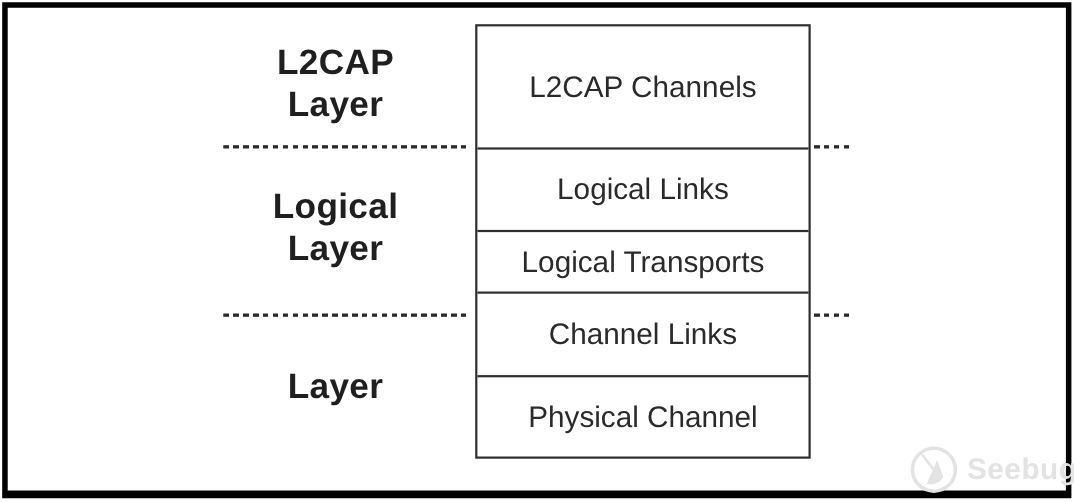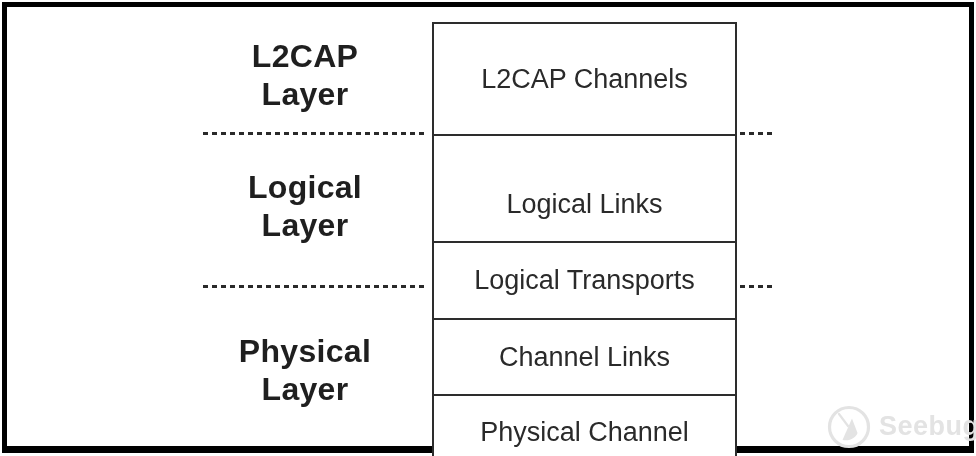--- a/index.html
+++ b/index.html
@@ -66,22 +66,22 @@
     box-sizing: border-box;
     border-bottom: 2px solid #2d2d2d;
     display: flex;
     align-items: center;
     justify-content: center;
     font-size: 27px;
     color: #2a2a2a;
     text-align: right;
   }
   .stack-row:nth-child(1) { height: 112px; }
-  .stack-row:nth-child(2) { height: 75px; margin-top: 32px; }
-  .stack-row:nth-child(3) { height: 77px; }
+  .stack-row:nth-child(2) { height: 75px; }
+  .stack-row:nth-child(3) { height: 56px; }
   .stack-row:nth-child(4) { height: 76px; }
   .stack-row:nth-child(5) { height: 72px; border-bottom: none; }
 
   
   .watermark {
     position: absolute;
     left: 826px;
     top: 403px;
     display: flex;
     align-items: center;
@@ -104,21 +104,20 @@
 
 <div class="layer-label l2cap">
   <div>L2CAP</div>
   <div>Layer</div>
 </div>
 <div class="layer-label logical">
   <div>Logical</div>
   <div>Layer</div>
 </div>
 <div class="layer-label physical">
-  <div>Physical</div>
   <div>Layer</div>
 </div>
 
 <div class="dotted sep1 left"></div>
 <div class="dotted sep1 right"></div>
 <div class="dotted sep2 left"></div>
 <div class="dotted sep2 right"></div>
 
 <div class="stack">
   <div class="stack-row">L2CAP Channels</div>

